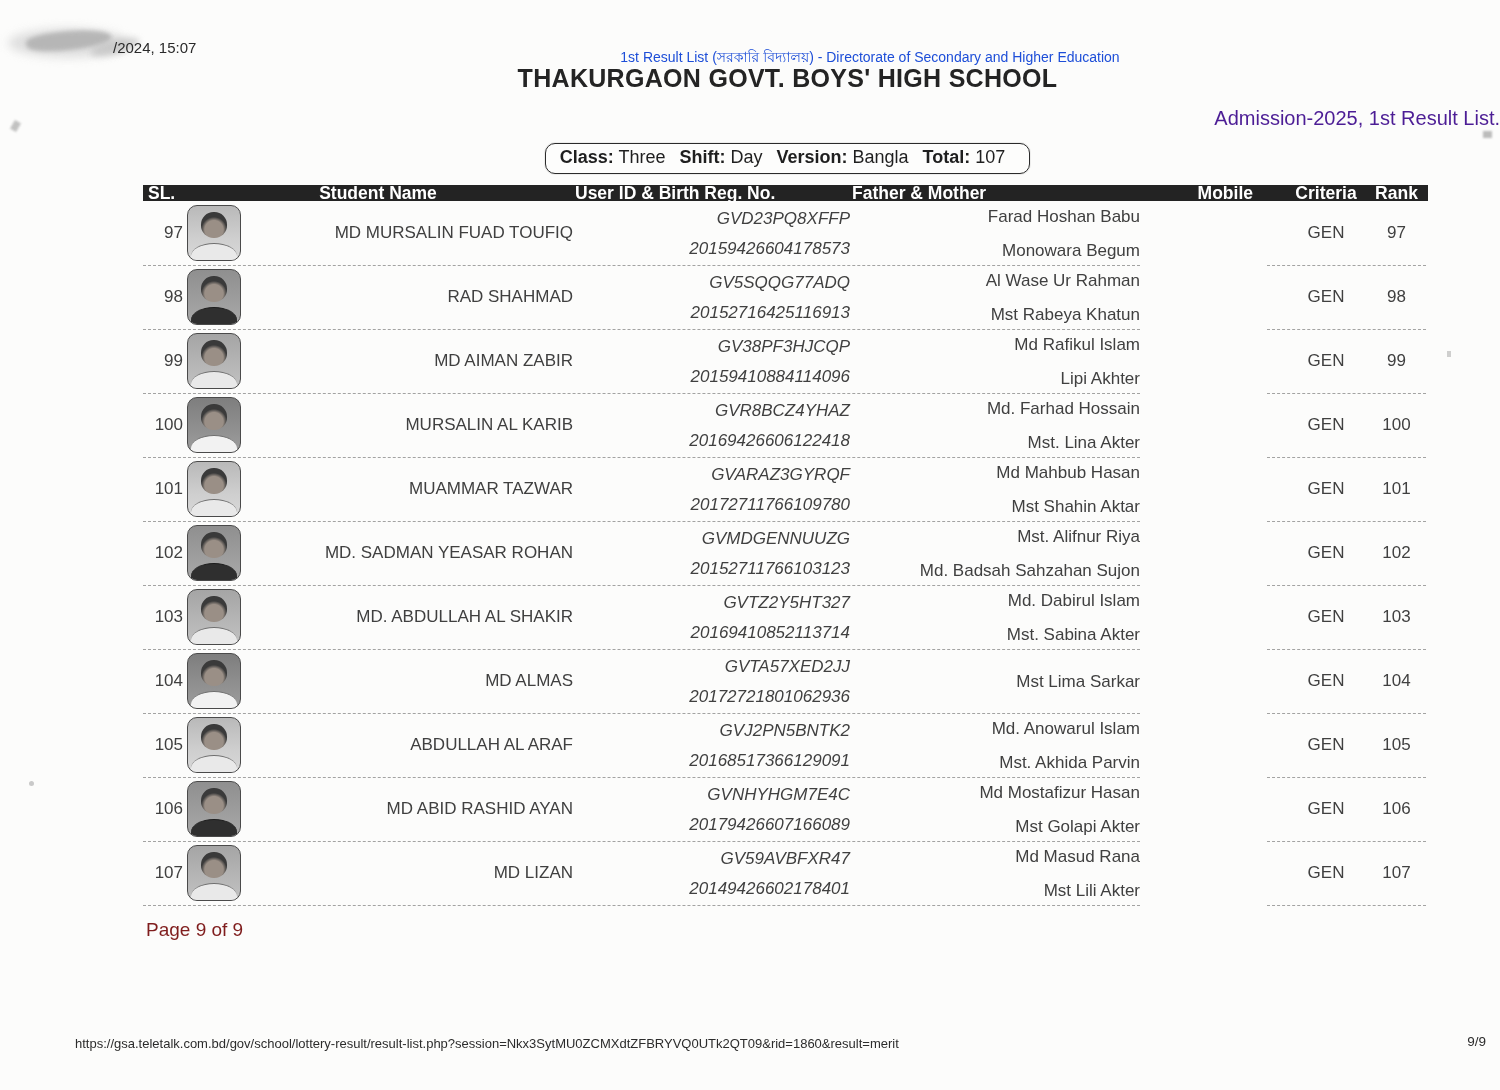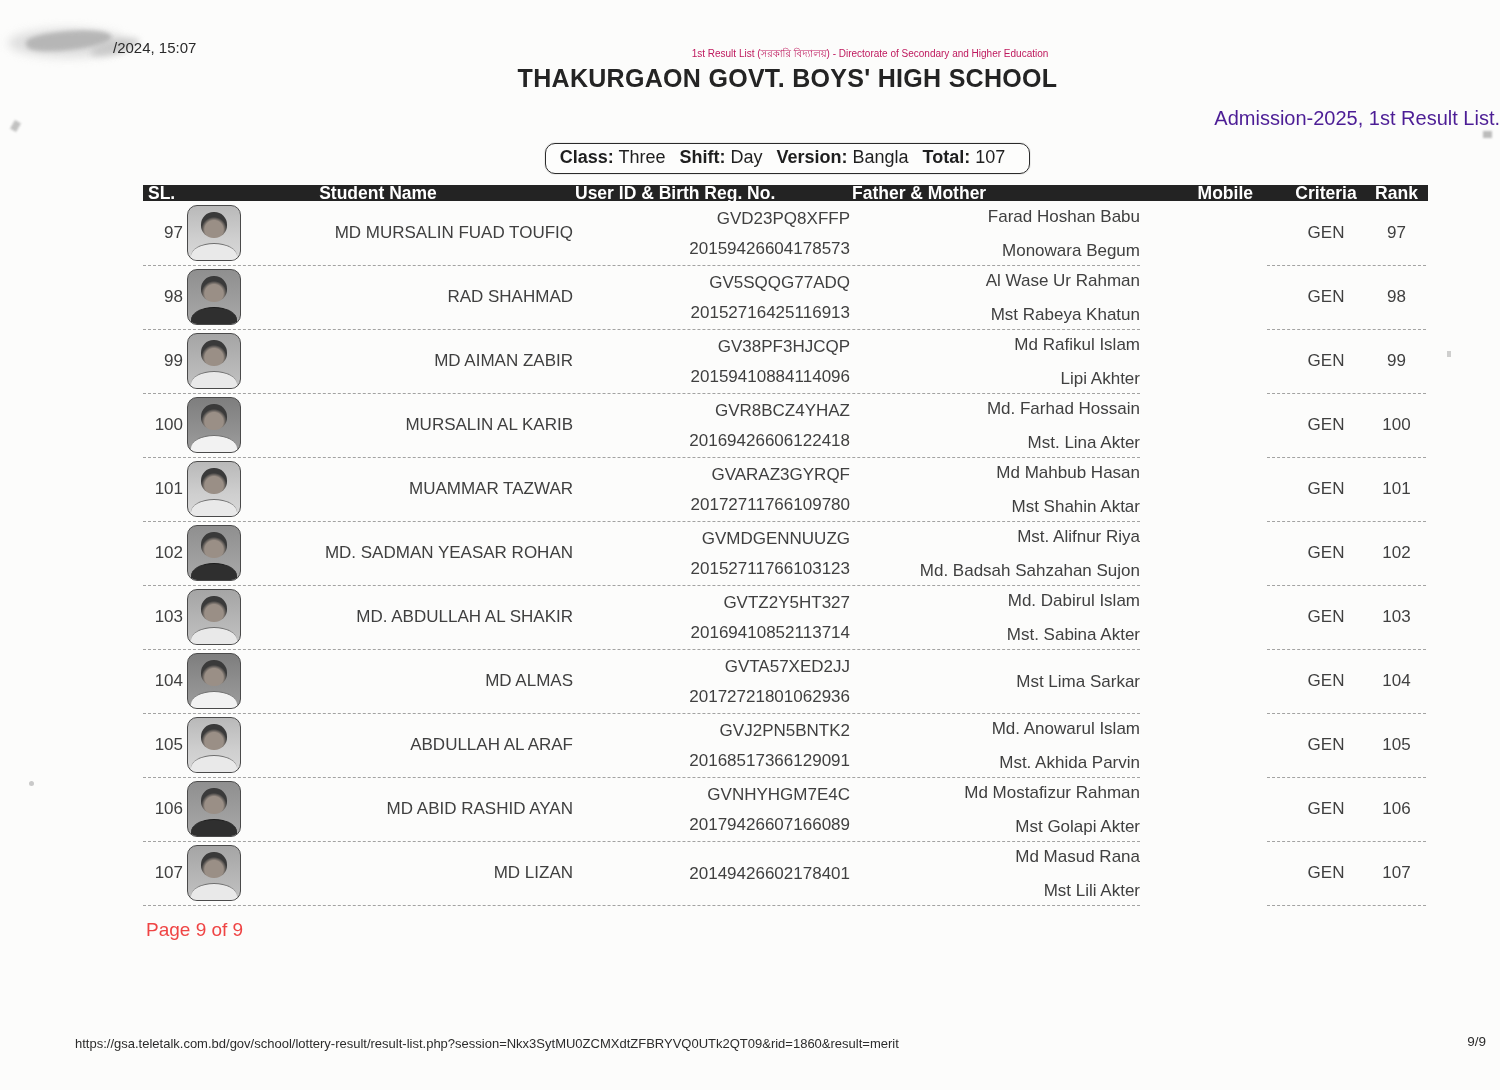--- a/index.html
+++ b/index.html
@@ -5,21 +5,21 @@
   * { margin:0; padding:0; box-sizing:border-box; }
   html,body { background:#e9e9e9; }
   body { font-family:"Liberation Sans", sans-serif; }
   .page {
     position:relative; width:1500px; height:1090px;
     background:#fcfcfb; color:#1f1f1f; overflow:hidden;
   }
 
   
   .print-timestamp { position:absolute; left:113px; top:39px; font-size:15px; color:#2a2a2a; white-space:nowrap; }
-  .doc-header { position:absolute; left:240px; right:0; top:46px; text-align:center; font-size:10px; color:#be185d; white-space:nowrap; }
+  .doc-header { position:absolute; left:240px; right:0; top:46px; text-align:center; font-size:14px; color:#1d4ed8; white-space:nowrap; }
 
   .school-name { position:absolute; left:75px; right:0; top:64px; text-align:center;
     font-size:25px; font-weight:bold; letter-spacing:.3px; color:#242424; }
   .subtitle { position:absolute; left:75px; right:0; top:107px; text-align:right; font-size:20px; color:#4c1d95; }
 
   .info-box { position:absolute; left:75px; right:0; top:143px; text-align:center; }
   .info-box-inner { display:inline-block; border:1.8px solid #2b2b2b; border-radius:10px;
     padding:3px 24px 5px 14px; font-size:18px; box-shadow:0 0 0 1px rgba(0,0,0,.06); background:#fdfdfc; }
   .info-box-inner b { font-weight:bold; }
   .info-item { margin-right:9px; }
@@ -42,41 +42,41 @@
   .trow { position:relative; display:flex; height:64px; font-size:17px; color:#404040;text-align:right; }
   .trow::before { content:""; position:absolute; bottom:-1px; left:0; width:997px;
     border-top:1.6px dashed #8d8d8d; opacity:.8; }
   .trow::after { content:""; position:absolute; bottom:-1px; left:1124px; right:2px;
     border-top:1.6px dashed #8d8d8d; opacity:.8; }
 
   .c { display:flex; flex-direction:column; justify-content:center; }
   .c-sl    { width:40px;  padding-left:3px; }
   .c-photo { width:62px;  align-items:center; }
   .c-name  { width:328px; padding-left:2px; }
-  .c-uid   { width:277px; padding-left:2px; gap:3px; line-height:27px; }
+  .c-uid   { width:277px; padding-left:2px; gap:3px; line-height:27px;font-style:italic; }
   .c-fm    { width:290px; padding-left:2px; gap:7px; line-height:27px; }
   .c-mobile{ width:127px; }
   .c-crit  { width:98px;  align-items:center; padding-left:20px; }
   .c-rank  { width:63px;  align-items:center; }
 
   
   .photo { position:relative; width:54px; height:56px; border-radius:10px; overflow:hidden;
     background:linear-gradient(180deg,#b9b9b9 0%,#cfcfcf 60%,#d8d8d8 100%); border:1px solid #4a4a4a; }
   .photo .head { position:absolute; top:6px; left:50%; transform:translateX(-50%);
     width:26px; height:26px; border-radius:48%;
     background:radial-gradient(circle at 50% 68%, #9a8f86 0 42%, #3a3a3a 58%); }
   .photo .torso { position:absolute; bottom:-9px; left:50%; transform:translateX(-50%);
     width:46px; height:26px; border-radius:50% 50% 0 0; background:#e9e9e9; border-top:1.5px solid #6f6f6f; }
   .trow.v1 .photo { background:linear-gradient(180deg,#8f8f8f 0%,#a9a9a9 100%); }
   .trow.v1 .photo .torso { background:#2f2f2f; border-top-color:#1d1d1d; }
   .trow.v2 .photo { background:linear-gradient(180deg,#a5a5a5 0%,#c2c2c2 100%); }
   .trow.v3 .photo { background:linear-gradient(180deg,#7e7e7e 0%,#9d9d9d 100%); }
   .trow.v3 .photo .torso { background:#f2f2f2; }
 
-  .page-count { position:absolute; left:146px; top:919px; font-size:19px; color:#ef4444; }
+  .page-count { position:absolute; left:146px; top:919px; font-size:19px; color:#7f1d1d; }
 
   
   .bottom-url { position:absolute; left:75px; top:1036px; font-size:13px; color:#2c2c2c; white-space:nowrap; }
   .bottom-pageno { position:absolute; right:14px; top:1034px; font-size:13.5px; color:#2c2c2c; }
 
   
   .artifact { position:absolute; pointer-events:none; }
   .scuff-1 { left:26px; top:31px; width:86px; height:19px; background:#a9a9a9;
     border-radius:40% 60% 50% 50%; filter:blur(2px); transform:rotate(-6deg); opacity:.75; }
   .scuff-2 { left:8px; top:28px; width:120px; height:30px; background:#dcdcdc;
@@ -418,21 +418,21 @@
       </div>
     </div>
     <div class="c c-name">
             <span>MD ABID RASHID AYAN</span>
           </div>
     <div class="c c-uid">
       <span>GVNHYHGM7E4C</span>
       <span>20179426607166089</span>
     </div>
     <div class="c c-fm">
-      <span>Md Mostafizur Rahman</span>
+      <span>Md Mostafizur Hasan</span>
       <span>Mst Golapi Akter</span>
     </div>
     <div class="c c-mobile">
             <span></span>
           </div>
     <div class="c c-crit">
             <span>GEN</span>
           </div>
     <div class="c c-rank">
             <span>106</span>
@@ -445,20 +445,21 @@
     <div class="c c-photo">
       <div class="photo">
         <div class="head"></div>
         <div class="torso"></div>
       </div>
     </div>
     <div class="c c-name">
             <span>MD LIZAN</span>
           </div>
     <div class="c c-uid">
+      <span>GV59AVBFXR47</span>
       <span>20149426602178401</span>
     </div>
     <div class="c c-fm">
       <span>Md Masud Rana</span>
       <span>Mst Lili Akter</span>
     </div>
     <div class="c c-mobile">
             <span></span>
           </div>
     <div class="c c-crit">

